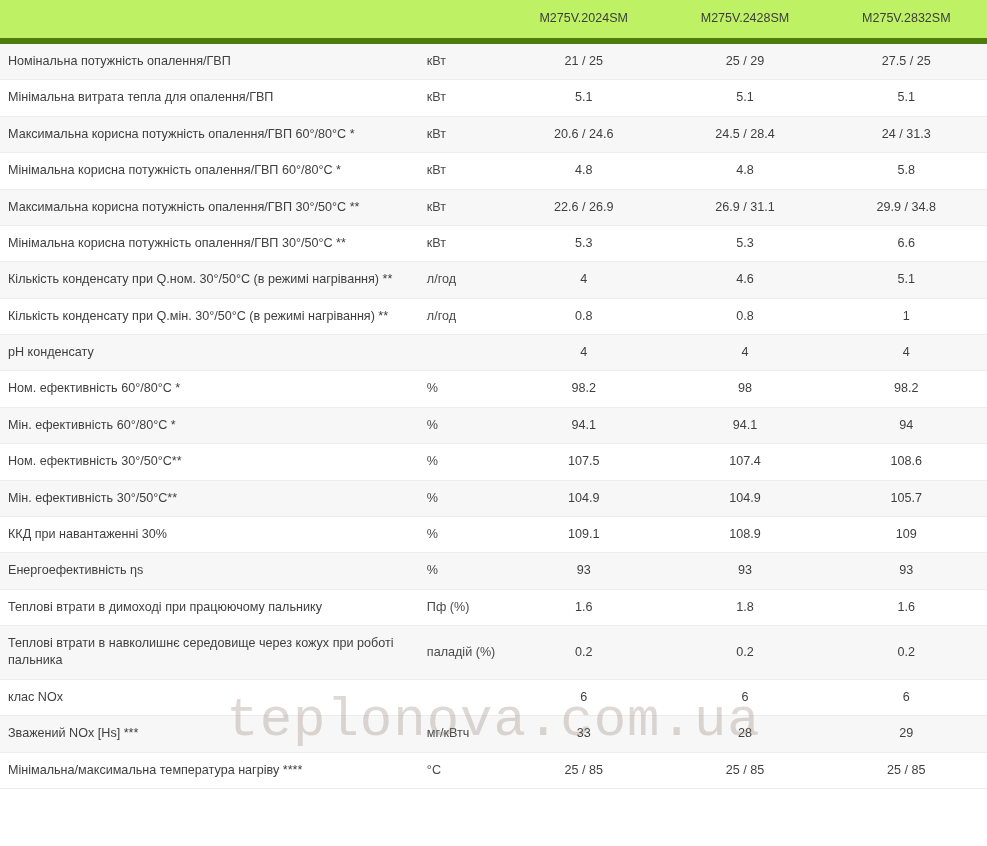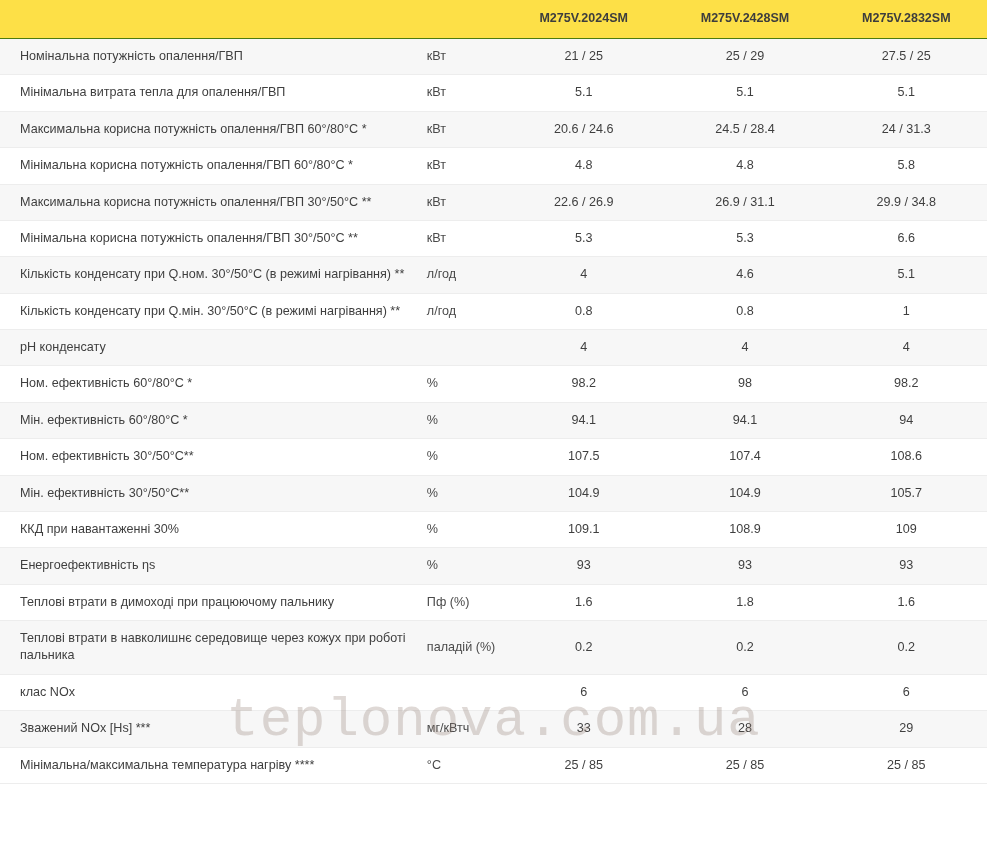--- a/index.html
+++ b/index.html
@@ -24,43 +24,43 @@
     border-collapse: collapse;
     width: 987px;
     table-layout: fixed;
     position: relative;
     z-index: 2;
   }
   table.spec col.c-name  { width: 420px; }
   table.spec col.c-unit  { width: 82px; }
   table.spec col.c-val   { width: 161px; }
   thead th {
-    background: #fde047;
+    background: #bef264;
     font-size: 12.5px;
-    font-weight: bold;
+    font-weight: normal;
     color: #3d3d3d;
     text-align: center;
     padding: 11px 4px 13px 4px;
     vertical-align: bottom;
-    border-bottom: 1px solid #4d7c0f;
+    border-bottom: 6px solid #4d7c0f;
   }
   thead th.blank {
     text-align: left;
   }
   tbody td {
     font-size: 12.6px;
     color: #3f3f3f;
     border-bottom: 1px solid #ededed;
     padding: 9px 6px;
     line-height: 1.38;
   }
   tbody tr:nth-child(odd)  { background: #f7f7f7; }
   tbody tr:nth-child(even) { background: #ffffff; }
   tbody td.name {
-    padding-left: 20px;
+    padding-left: 8px;
     text-align: left;
   }
   tbody td.unit {
     text-align: left;
     color: #4a4a4a;
   }
   tbody td.val {
     text-align: center;
     color: #3f3f3f;
   }

